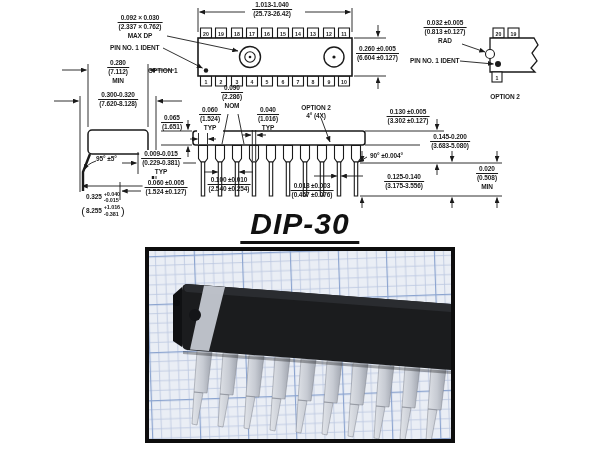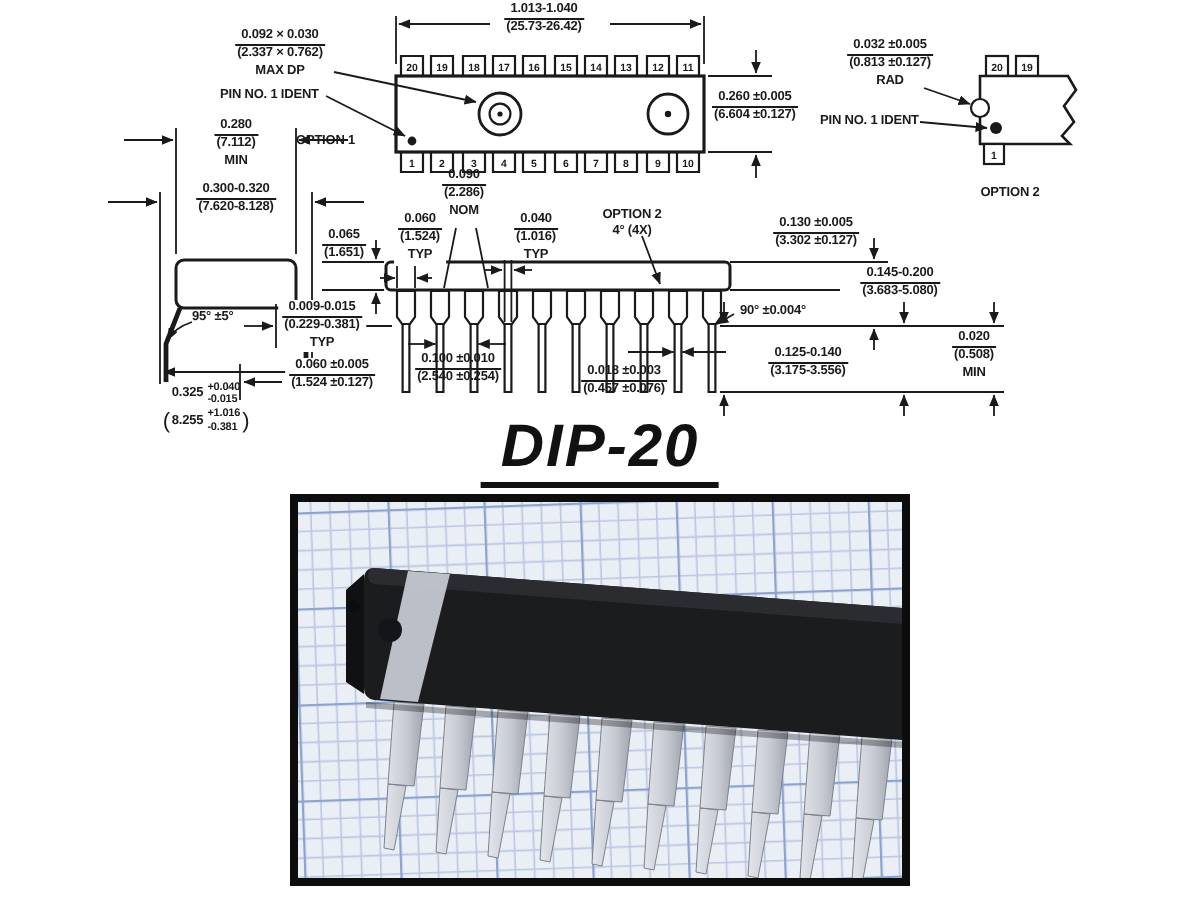--- a/index.html
+++ b/index.html
@@ -287,21 +287,21 @@
   <div class="lab c wbg" style="left:161px;top:150px">
     <span class="in">0.009-0.015</span>
     <span class="mm">(0.229-0.381)</span>
     <span class="nt">TYP</span>
   </div>
   <div class="lab c wbg" style="left:166px;top:179px">
     <span class="in">0.060 ±0.005</span>
     <span class="mm">(1.524 ±0.127)</span>
   </div>
 
-  <div id="title">DIP-20</div>
+  <div id="title">DIP-30</div>
 
   <div id="photo">
     <svg width="302" height="188" viewBox="0 0 302 188">
       <defs>
         <pattern id="grid" width="48" height="48" patternUnits="userSpaceOnUse">
           <rect width="48" height="48" fill="#eaeef5"></rect>
           <path d="M9.6 0V48 M19.2 0V48 M28.8 0V48 M38.4 0V48 M0 9.6H48 M0 19.2H48 M0 28.8H48 M0 38.4H48" stroke="#bac7e0" stroke-width="0.8" fill="none"></path>
           <path d="M0.5 0V48 M0 0.5H48" stroke="#8aa3cf" stroke-width="1.3" fill="none"></path>
         </pattern>
         <linearGradient id="silver" x1="0" y1="0" x2="1" y2="0">

